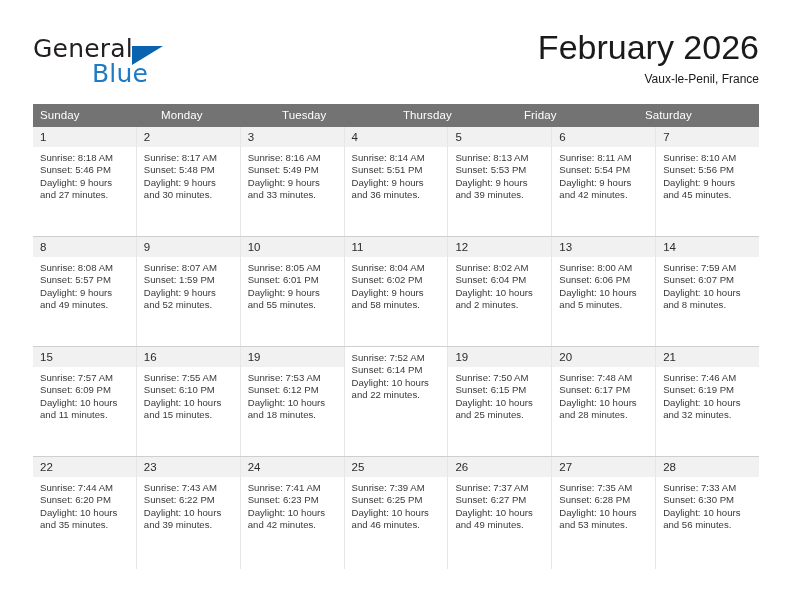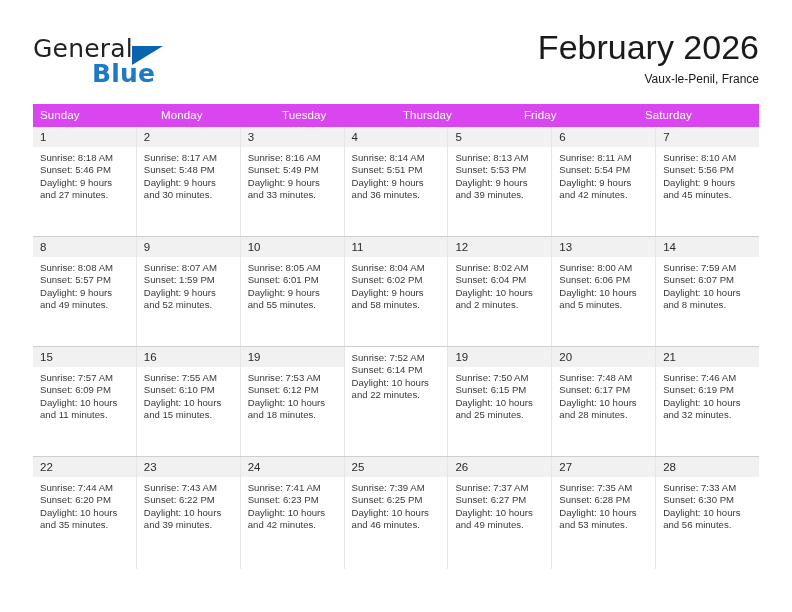--- a/index.html
+++ b/index.html
@@ -49,21 +49,21 @@
     font-weight: 400;
   }
   .brand-blue {
     position: absolute;
     left: 59px;
     top: 25px;
     font-size: 25px;
     letter-spacing: 0.2px;
     color: #1f7ac4;
     font-family: "DejaVu Sans", sans-serif;
-    font-weight: 700;
+    font-weight: 400;
   }
   .brand-triangle {
     position: absolute;
     left: 99px;
     top: 12px;
     width: 0;
     height: 0;
     border-left: 31px solid #0a63ae;
     border-bottom: 19px solid transparent;
   }
@@ -94,21 +94,21 @@
   
   .calendar {
     position: absolute;
     left: 33px;
     top: 104px;
     width: 726px;
   }
 
   .cal-head {
     display: flex;
-    background: #d946ef;
+    background: #737373;
   }
   .cal-head .dow {
     flex: 1 1 0;
     box-sizing: border-box;
     padding: 4px 0 5px 7px;
     font-size: 11.5px;
     color: #ffffff;
     line-height: 14px;
     letter-spacing: 0.1px;
   }

